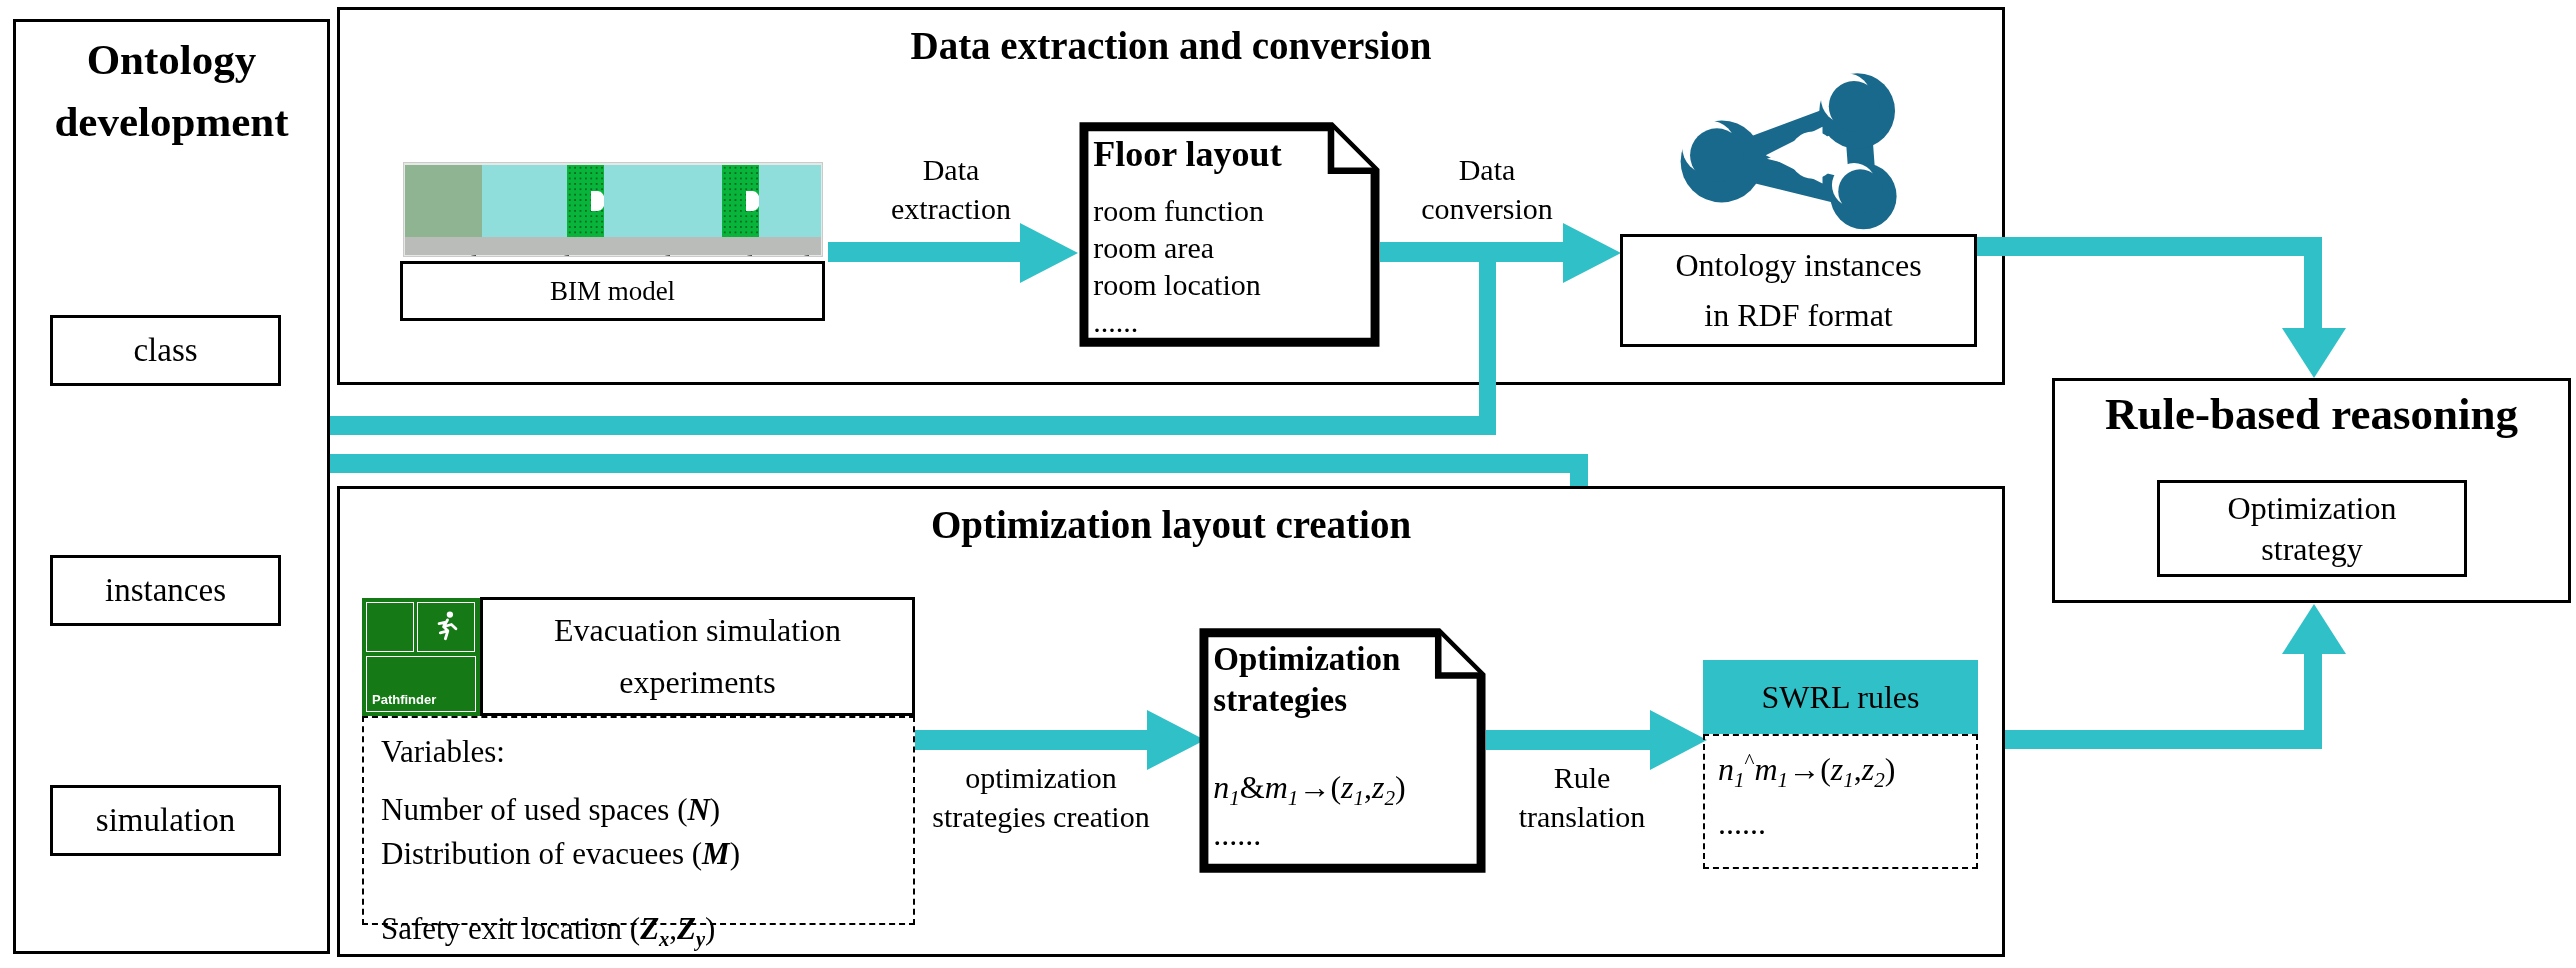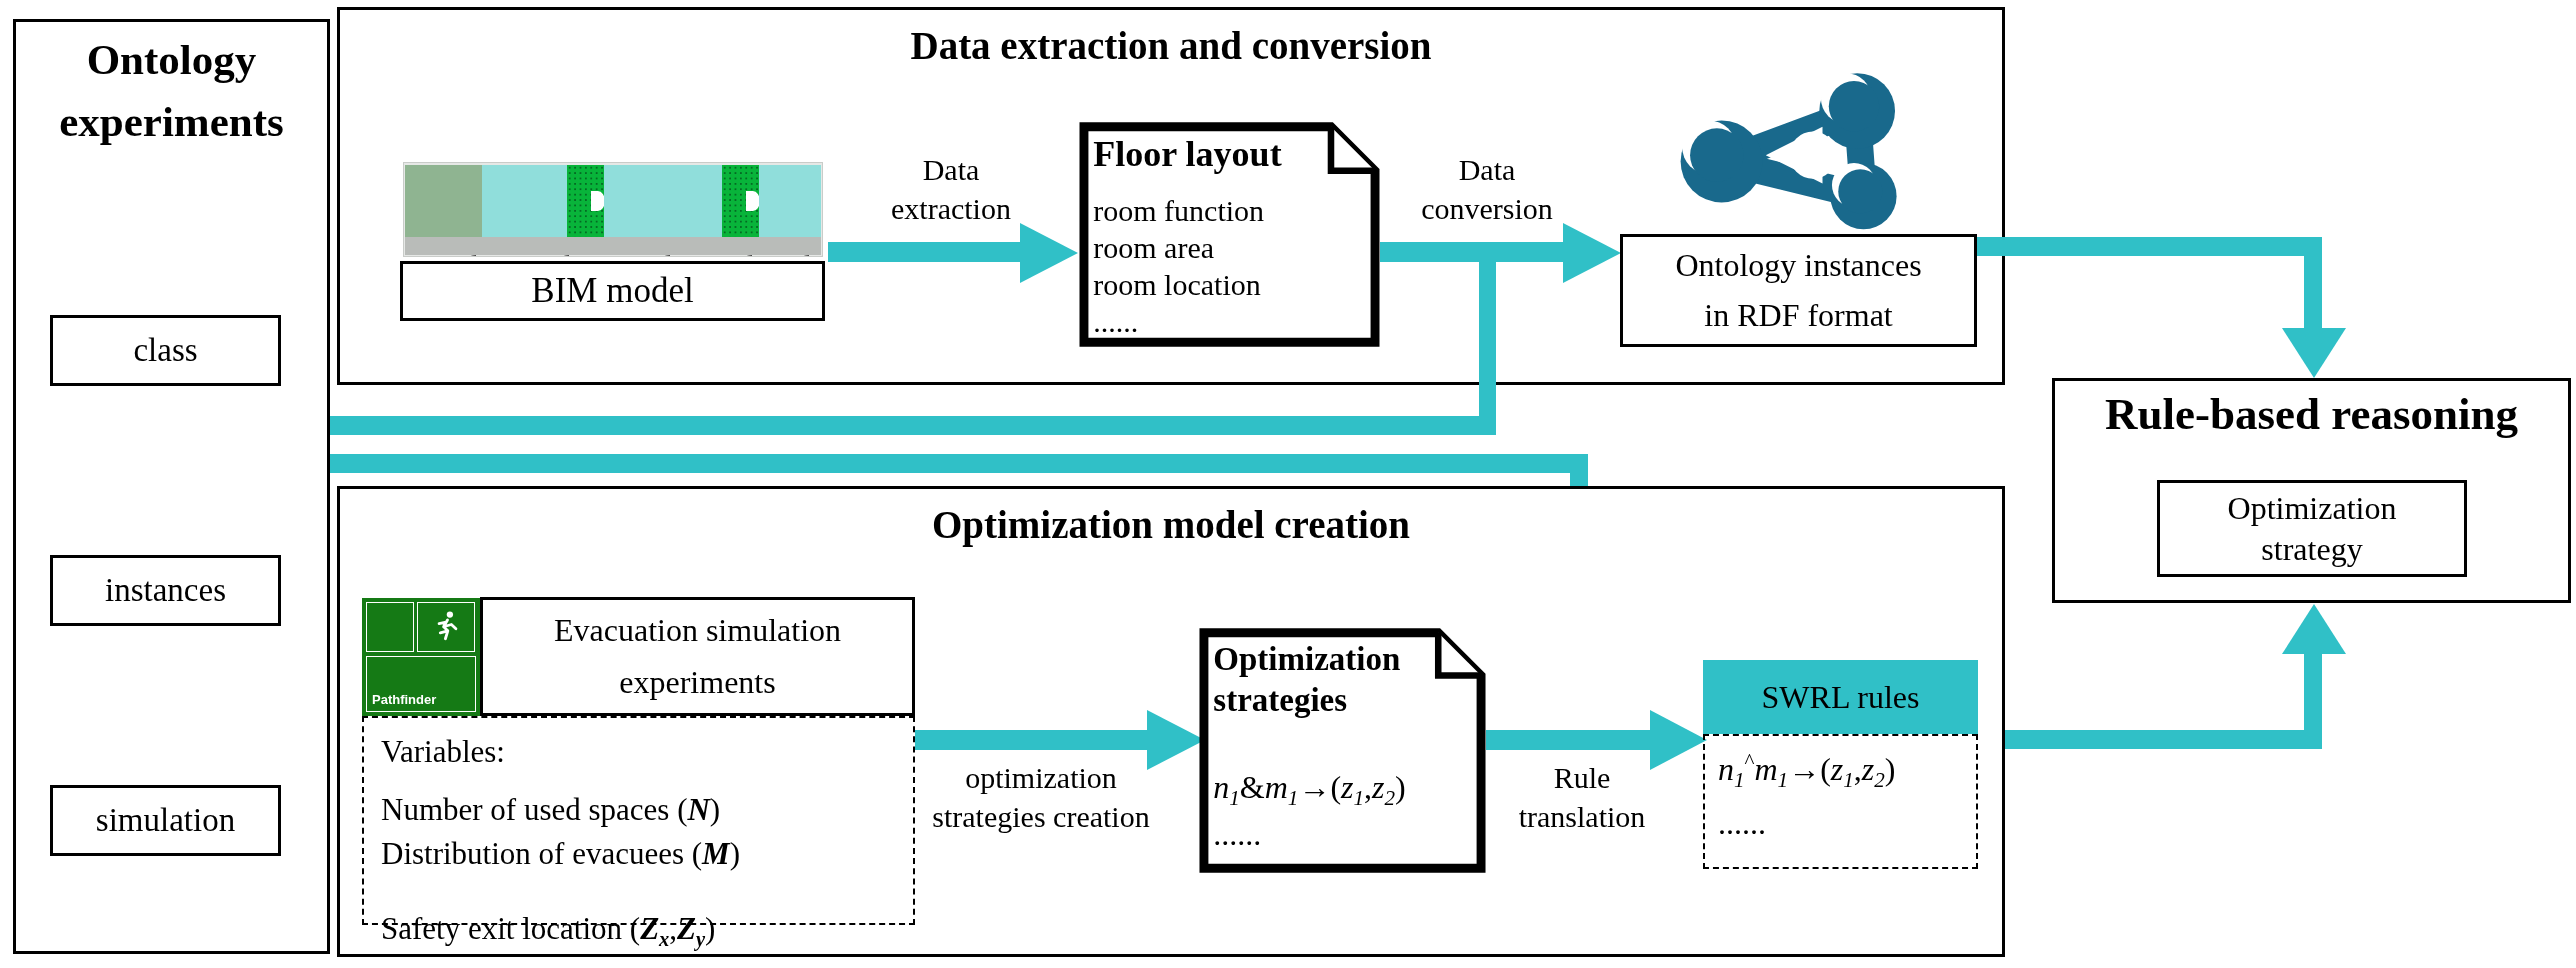--- a/index.html
+++ b/index.html
@@ -33,21 +33,21 @@
   .c-sage{width:77px;background:var(--bim_room_sage,#8fb491);}
   .c-teal1{width:85px;background:var(--bim_room_teal,#90dedb);}
   .c-green{width:37px;background:var(--bim_door_green,#08b43a);
     background-image:radial-gradient(#046a23 0.9px,transparent 1px);background-size:5.4px 5.4px;}
   .c-teal2{width:118px;background:var(--bim_room_teal,#90dedb);}
   .c-teal3{width:63px;background:var(--bim_room_teal,#90dedb);flex:1;}
   .fan{position:absolute;right:-1.2px;top:26px;width:14.3px;height:20px;background:#fff;border-radius:0 60% 60% 0;}
   .bim-corridor{position:absolute;left:1.2px;bottom:1.2px;right:1.2px;height:18px;background:var(--bim_corridor_gray,#b9bcb9);}
   .door{position:absolute;bottom:0;width:15.5px;height:18px;border:1.2px solid #4a4a4a;border-top:none;border-right:none;
     border-radius:0 0 0 100%;background:transparent;}
-  .bim-label{left:400px;top:261px;width:425px;height:60px;font-size:35px;border-width:3.6px;}
+  .bim-label{left:400px;top:261px;width:425px;height:60px;font-size:27px;border-width:3.6px;}
 
   
   .doc-text{position:absolute;font-size:30px;line-height:37px;}
   .doc-title{position:absolute;font-weight:bold;}
 
   
   .teal{background:var(--accent_teal,#30c0c7);}
   .shaft-h{position:absolute;height:20px;}
   .conn-h{position:absolute;height:18.5px;}
   .conn-v{position:absolute;}
@@ -81,21 +81,21 @@
   .rdfbox{left:1620px;top:234px;width:357px;height:113px;font-size:32px;line-height:1.55;}
   .reason{left:2052px;top:378px;width:519px;height:225px;}
   .reason-title{left:2052px;top:388px;width:519px;font-size:45px;}
   .strategy-inner{left:2157px;top:480px;width:310px;height:97px;font-size:32px;line-height:1.28;}
 </style>
 </head>
 <body>
 
 <div class="box panel"></div>
 <div class="title panel-title pre">Ontology
-experiments</div>
+development</div>
 <div class="box term-box flexc" style="top:298px;margin-top:17px;">
   <span>class</span>
 </div>
 <div class="box term-box flexc" style="top:555px;">
   <span>instances</span>
 </div>
 <div class="box term-box flexc" style="top:785px;">
   <span>simulation</span>
 </div>
 
@@ -181,21 +181,21 @@
 
 <div class="conn-h teal" style="left:1977px;top:237px;width:345px;height:19px;"></div>
 <div class="conn-v teal" style="left:2304px;top:247px;width:18px;height:82px;"></div>
 <div class="head-down" style="left:2282px;top:328px;"></div>
 
 <div class="conn-h teal" style="left:1978px;top:730px;width:344px;"></div>
 <div class="conn-v teal" style="left:2304px;top:654px;width:18px;height:95px;"></div>
 <div class="head-up" style="left:2282px;top:604px;"></div>
 
 <div class="box sec-bot"></div>
-<div class="title sec-title bs-title">Optimization model creation</div>
+<div class="title sec-title bs-title">Optimization layout creation</div>
 
 <div class="pf">
   <div class="pf-cell pf-tl"></div>
   <div class="pf-cell pf-tr">
     <svg width="36" height="39" viewBox="0 0 24 24">
       <circle cx="14.6" cy="3.4" r="2.1" fill="#fff"></circle>
       <path d="M13 7 L10.4 11.5 L13.2 14.2 L11.6 19.5 M10.4 11.5 L15.6 10 L18.6 12.8 M12 8.4 L7.4 9.4 M13.2 14.2 L8.2 15.6" fill="none" stroke="#fff" stroke-width="1.9" stroke-linecap="round" stroke-linejoin="round"></path>
     </svg>
   </div>
   <div class="pf-cell pf-b">

